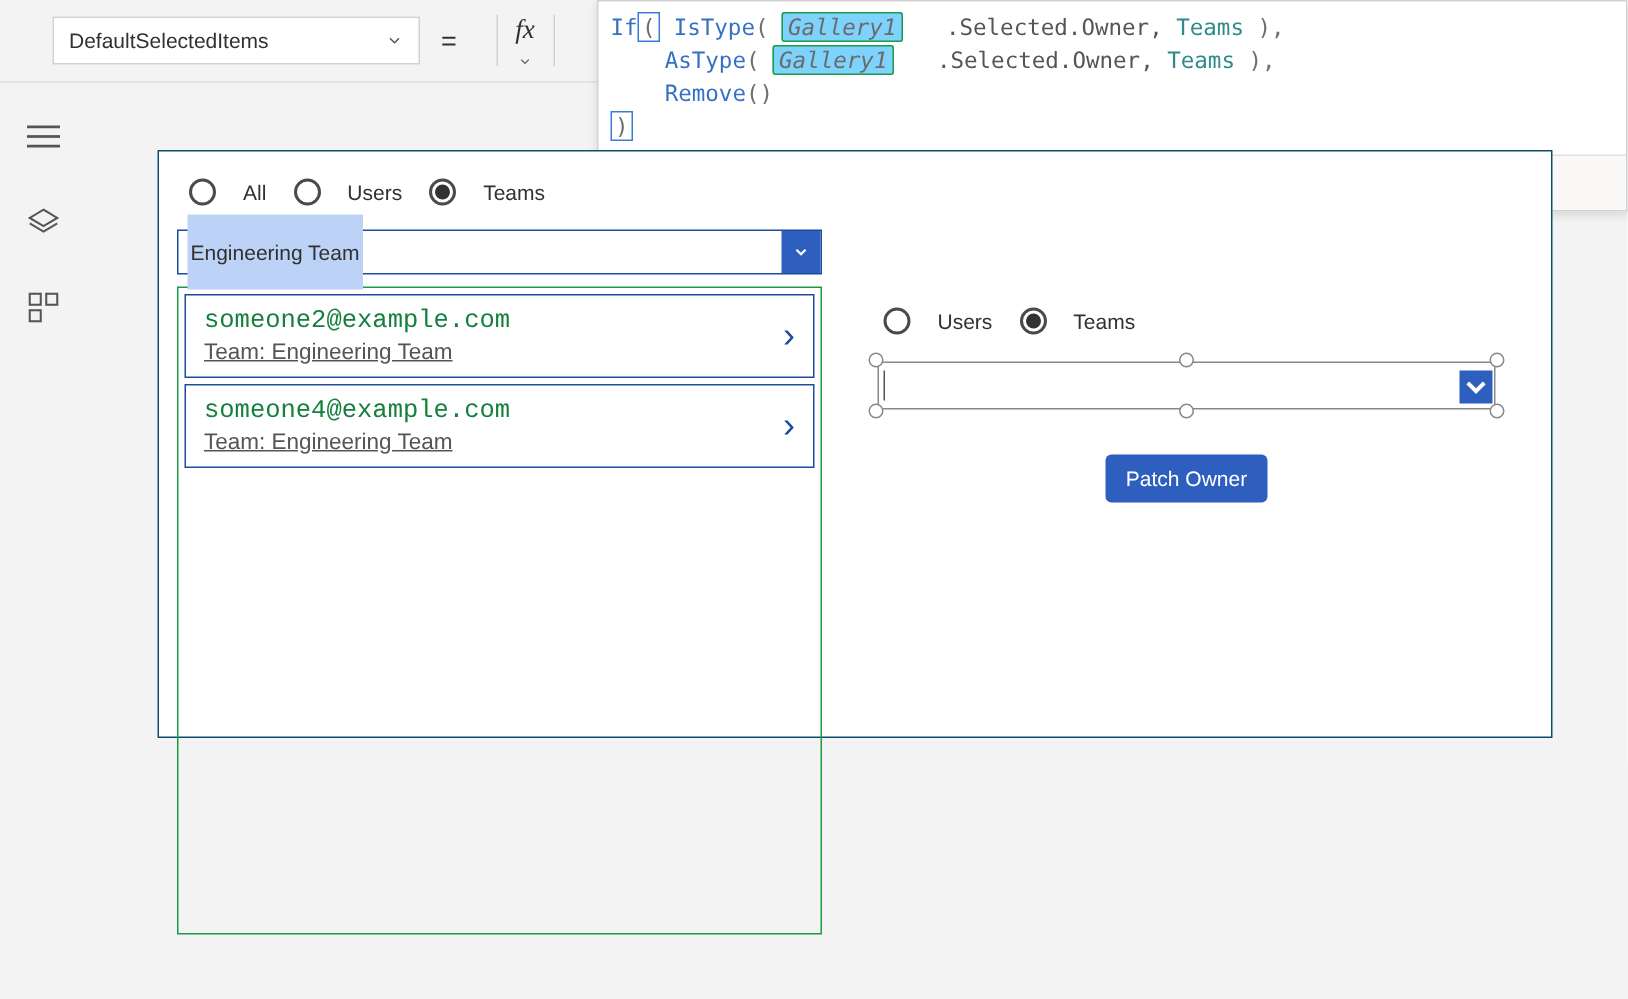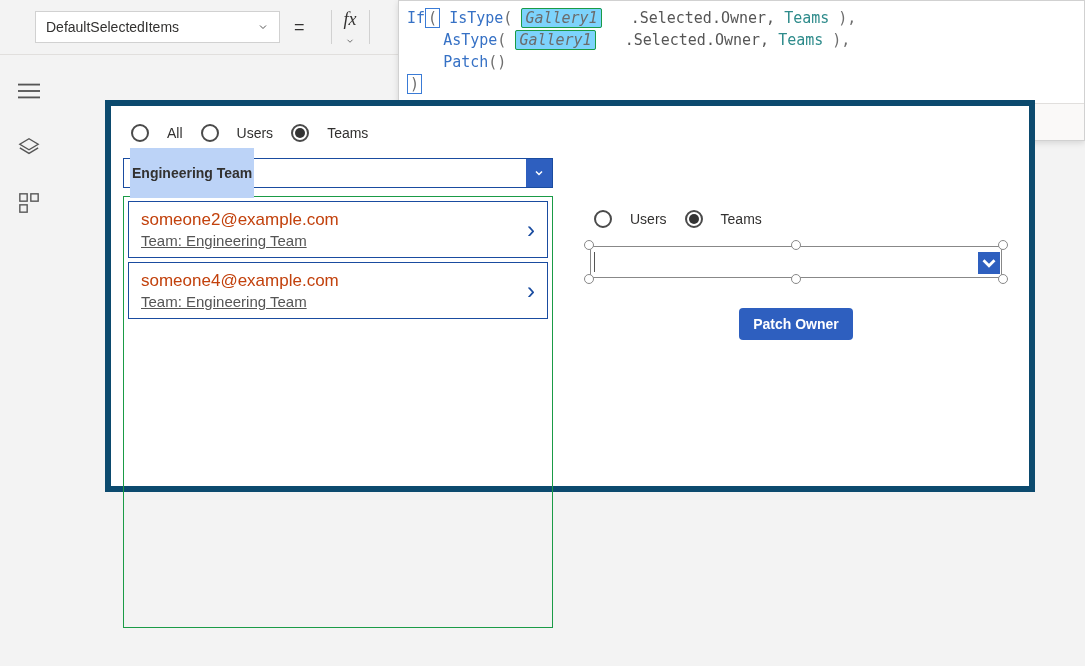--- a/index.html
+++ b/index.html
@@ -96,21 +96,21 @@
   }
   .fbtn { display:flex; align-items:center; gap:10px; color:#333;}
   .fbtn svg { width:20px; height:20px; fill:#555; }
 
   
   .canvas {
     position: absolute;
     top: 100px; left: 105px;
     width: 930px; height: 392px;
     background: #fff;
-    border: 6px solid #0c4a6e;
+    border: 1px solid #0c4a6e;
   }
 
   
   .left-col {
     position:absolute; top:14px; left:12px;
     width: 430px;
   }
   .radio-row { display:flex; align-items:center; gap:18px; margin-left:8px; height:26px;}
   .radio {
     width:18px; height:18px; border-radius:50%;
@@ -124,41 +124,40 @@
   .dropdown-left {
     margin-top:12px;
     border:1.5px solid #1a4ca0;
     height:30px;
     display:flex; align-items:center; justify-content:space-between;
   }
   .dropdown-left .sel {
     margin-left:6px; font-size:14px;
     background: #bcd3f7;
     padding:17px 2px;
-    font-weight:bold;
   }
   .dropdown-left .dd-btn{
     width:26px;height:28px;background:#2e5fbf;
     display:flex;align-items:center;justify-content:center;
   }
   .dd-btn svg{width:12px;height:12px;fill:#fff;}
 
   .gallery {
     margin-top:8px;
     border:1.5px solid #1a9b46;
     height: 432px;
     overflow:hidden;
   }
   .gallery-item {
     border:1px solid #1a4ca0;
     margin:4px 4px 4px 4px;
     padding: 8px 12px;
     display:flex; align-items:center; justify-content:space-between;
   }
-  .gi-text .line1{font-size:17px; color:#c2410c;}
+  .gi-text .line1{font-size:17px; color:#15803d;font-family:Liberation Mono, monospace;}
   .gi-text .line2{font-size:15px; color:#555; margin-top:2px;text-decoration:underline;}
   .chev-r { font-size:24px; color:#1a4ca0; font-weight:300;}
 
   
   .right-col {
     position:absolute; top:100px; left:475px;
     width: 420px;
   }
   .selected-box {
     position: relative;
@@ -182,21 +181,21 @@
   .h-tr{top:-2px;right:-2px;} .h-br{bottom:-2px;right:-2px;}
   .h-bl{bottom:-2px;left:-2px;} .h-bc{bottom:-2px;left:50%;margin-left:-5px;}
   .caret-line{
     position:absolute; left:8px; top:10px; width:1px; height:20px; background:#555;
   }
   .patch-btn{
     margin: 26px auto 16px auto;
     display:block;
     background:#2e5fbf; color:#fff;
     border:none; border-radius:4px;
-    font-size:14px; font-weight:700;
+    font-size:14px; font-weight:400;
     padding:8px 14px;
   }
 </style>
 </head>
 <body>
 
 <div class="rail">
   <div>
     <svg class="rail-icon" viewBox="0 0 24 24">
         <rect y="4" width="24" height="2"></rect>
@@ -233,21 +232,21 @@
     <svg class="chev" viewBox="0 0 24 24">
         <polyline points="6,9 12,15 18,9" fill="none" stroke="#555" stroke-width="2"></polyline>
       </svg>
   </div>
   <div class="vdiv"></div>
 </div>
 
 <div class="formula-panel">
   <div class="code-area"><span class="tk-fn">If</span><span class="cursor-box"><span class="tk-op">(</span></span> <span class="tk-fn">IsType</span><span class="tk-op">( </span><span class="tk-gal">Gallery1</span><span class="tk-prop">.Selected.Owner, </span><span class="tk-type">Teams</span><span class="tk-op"> ),</span>
     <span class="tk-fn">AsType</span><span class="tk-op">( </span><span class="tk-gal">Gallery1</span><span class="tk-prop">.Selected.Owner, </span><span class="tk-type">Teams</span><span class="tk-op"> ),</span>
-    <span class="tk-fn">Patch</span><span class="tk-op">()</span>
+    <span class="tk-fn">Remove</span><span class="tk-op">()</span>
 <span class="cursor-box tk-op">)</span></div>
   <div class="formula-toolbar">
     <div class="fbtn">
       <svg viewBox="0 0 24 24">
           <rect x="3" y="5" width="14" height="2"></rect>
           <rect x="3" y="11" width="18" height="2"></rect>
           <rect x="3" y="17" width="10" height="2"></rect>
         </svg>
       <span>Format text</span>
     </div>

